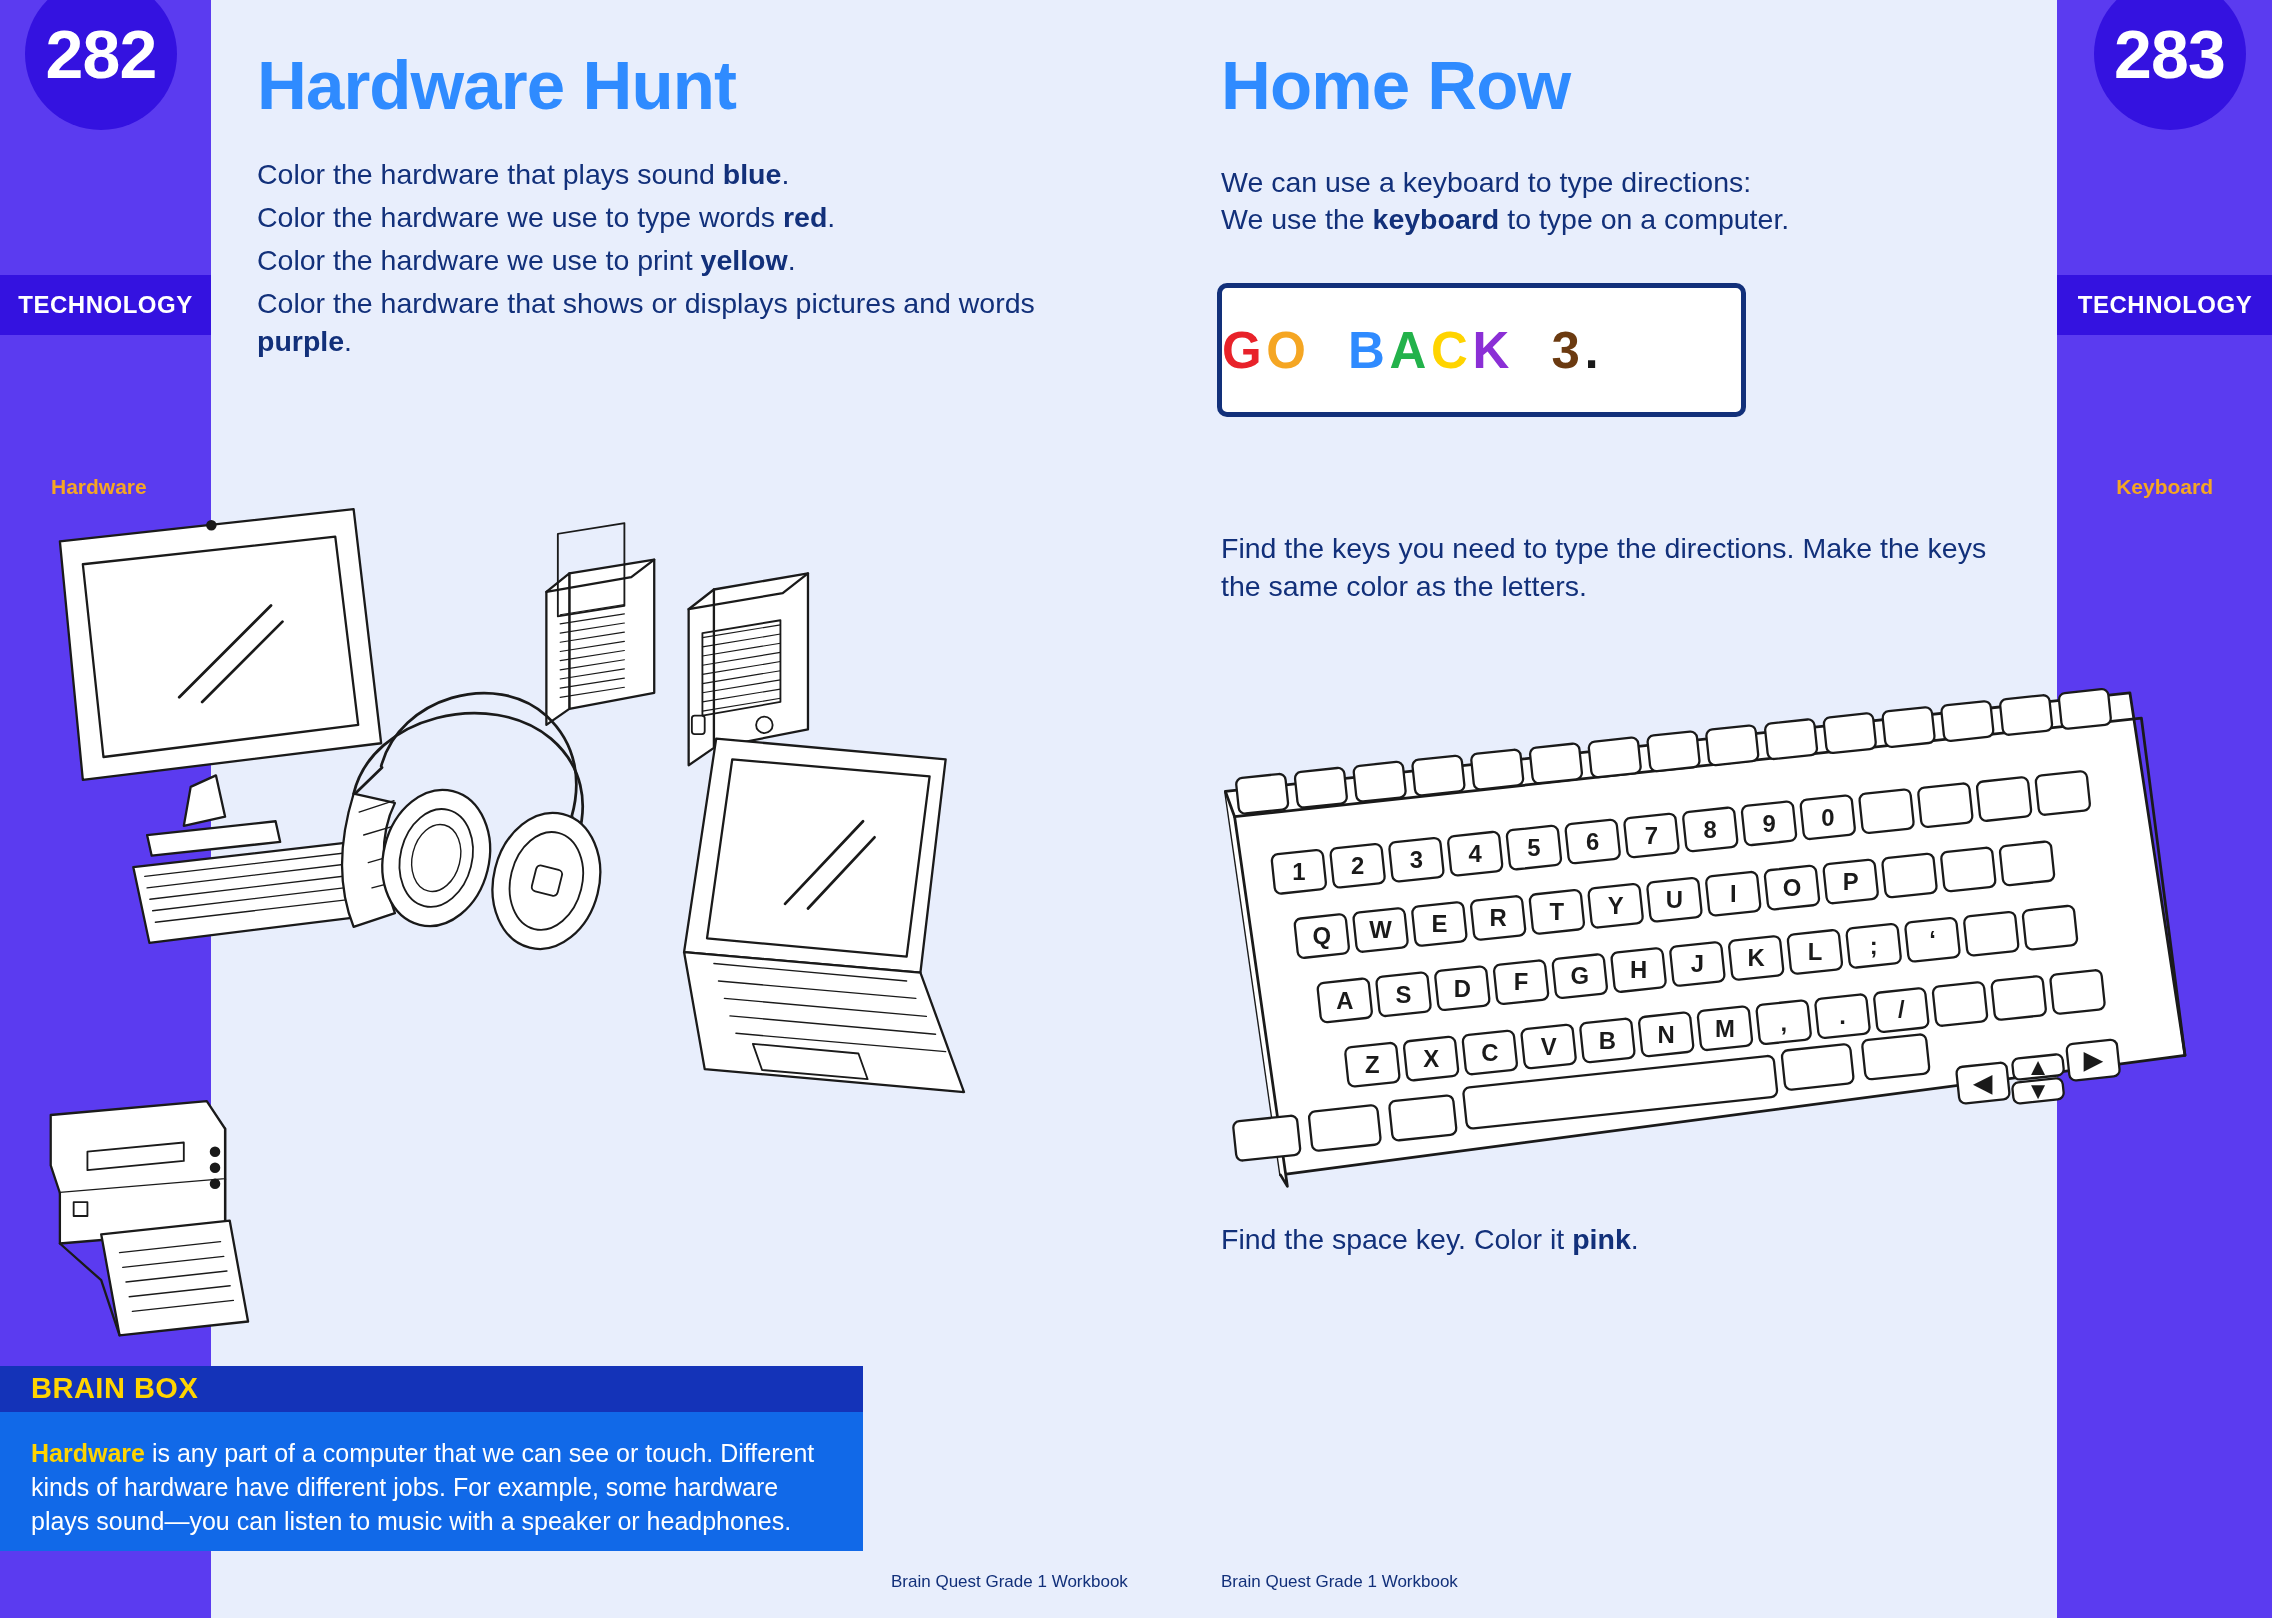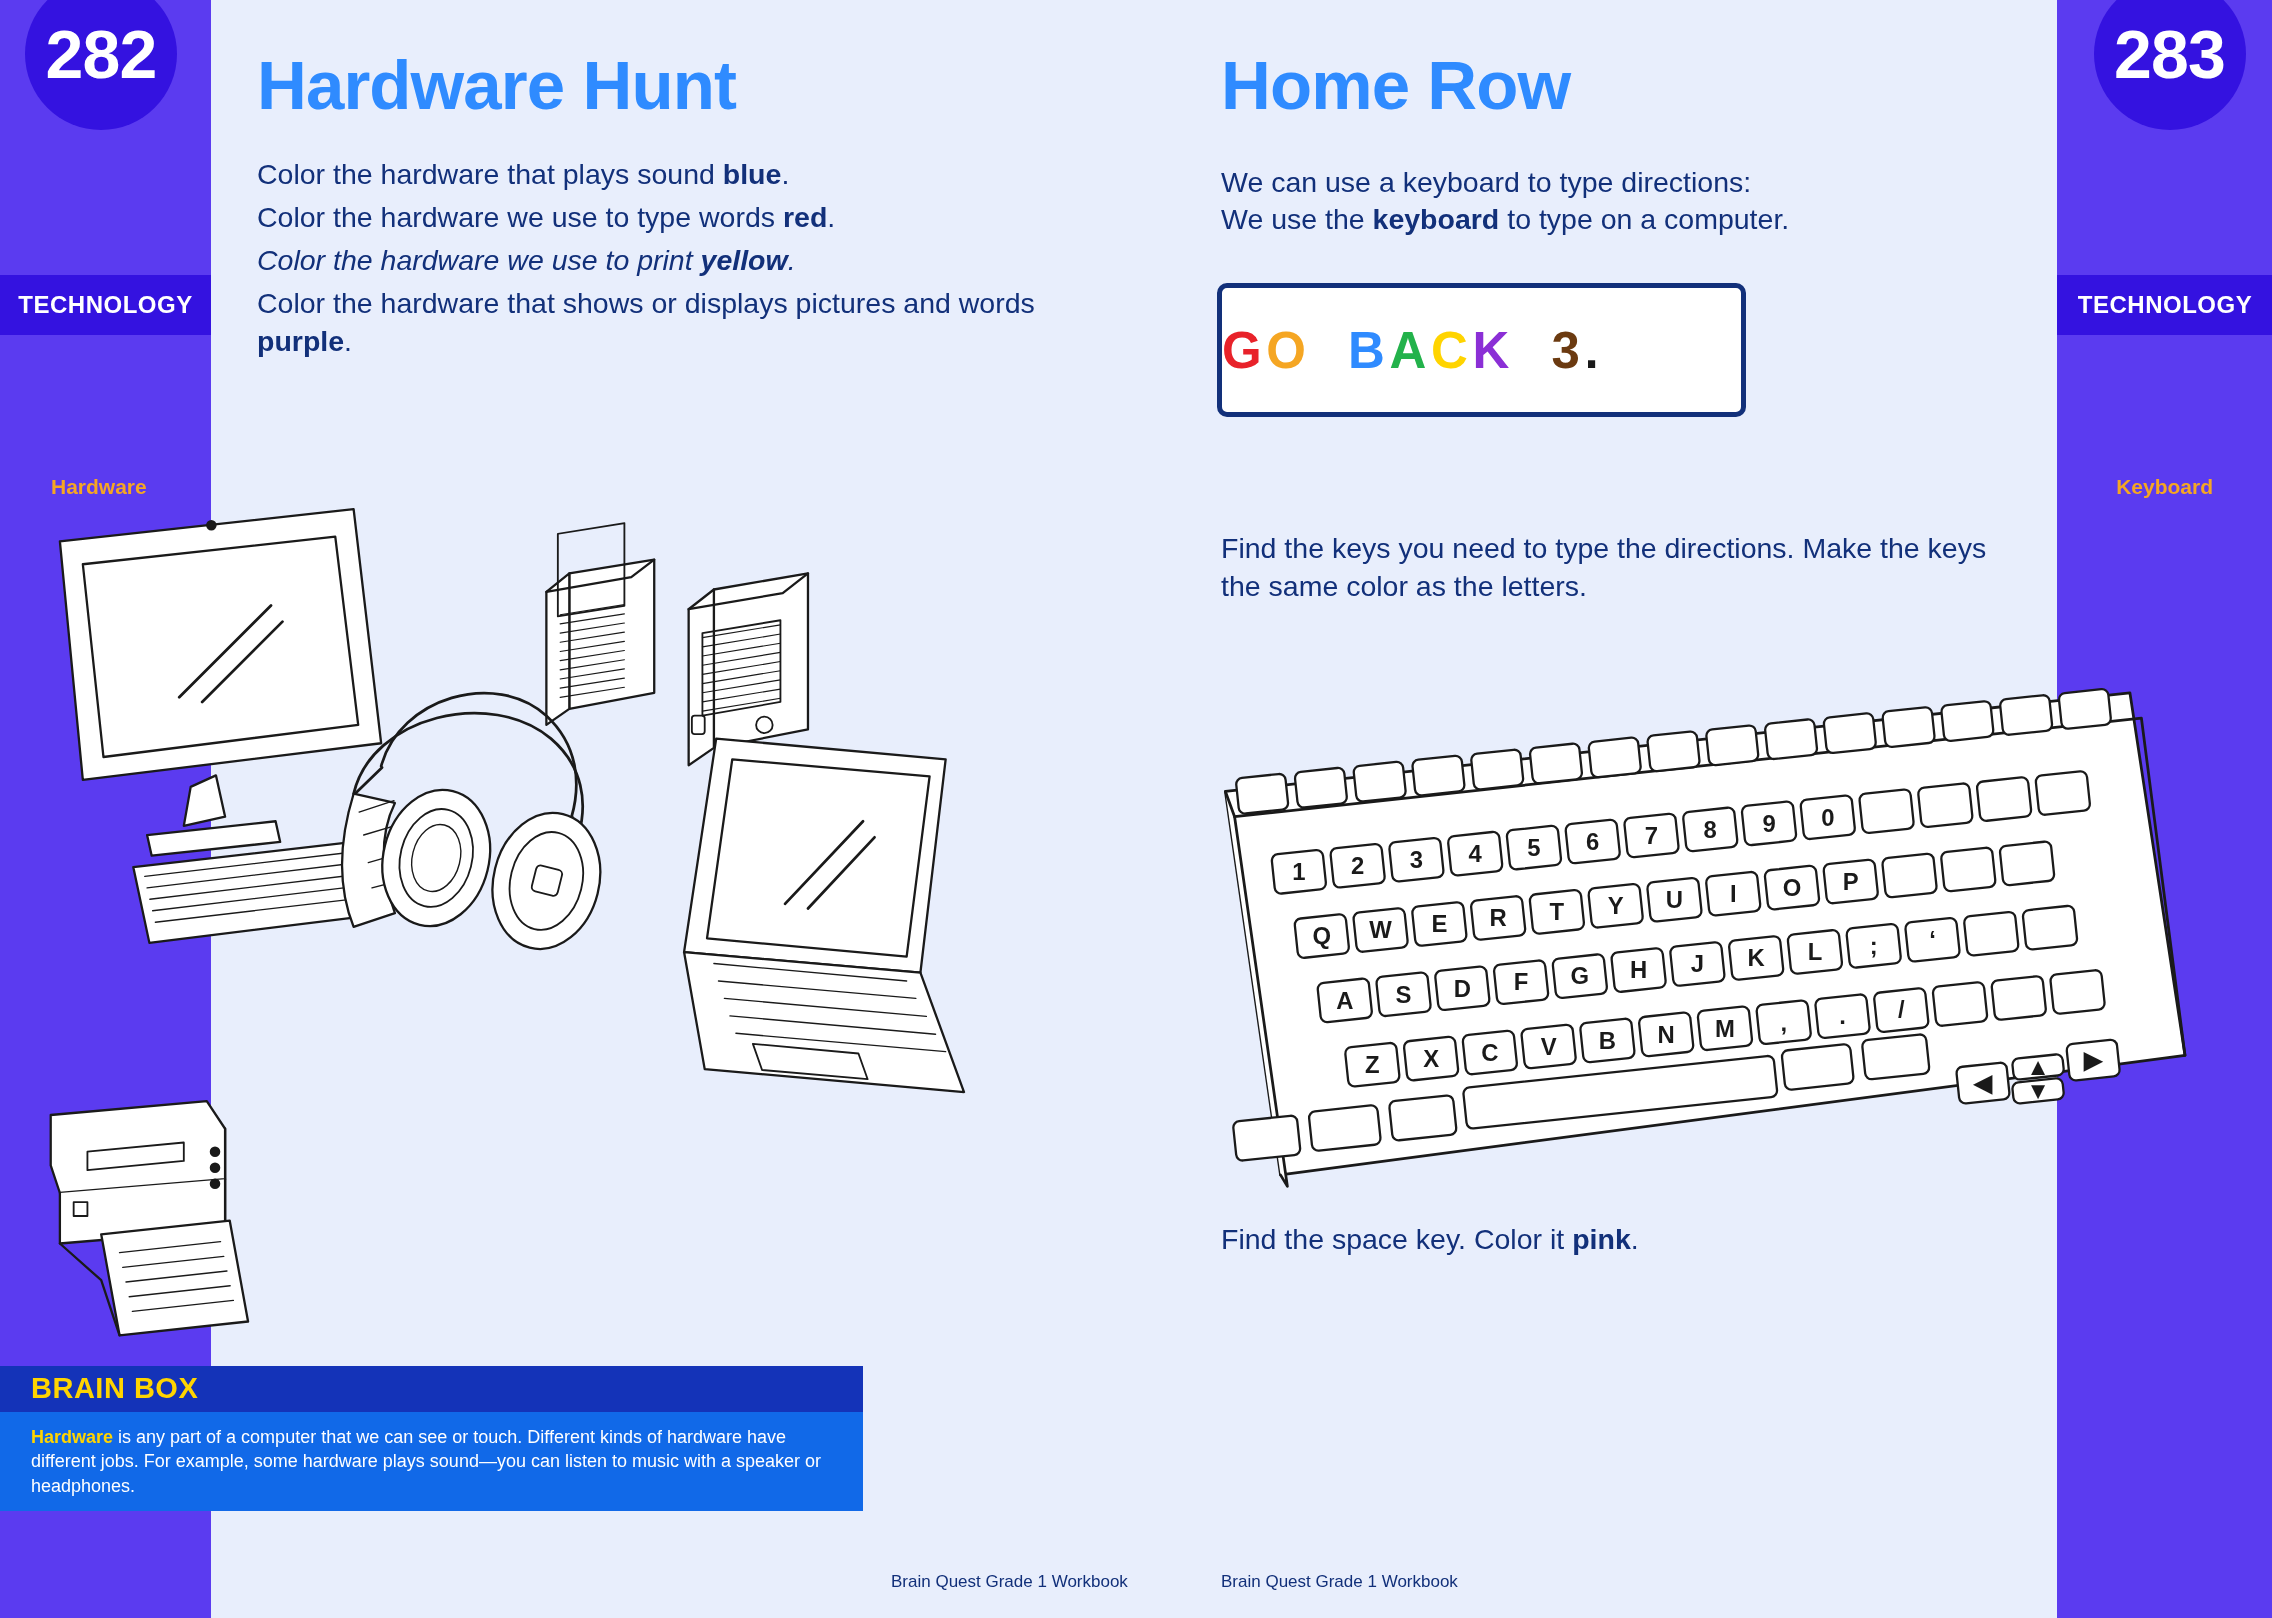--- a/index.html
+++ b/index.html
@@ -81,22 +81,22 @@
   
   #brain-box {
     position:absolute; left:0; top:1366px; width:863px;
   }
   #brain-box .bb-header {
     background:#1433B8; color:#FFD400;
     font-size:29px; font-weight:bold; letter-spacing:0.5px;
     padding:6.4px 0 6.4px 31px;
   }
   #brain-box .bb-body {
-    background:#1169E8; color:#fff; font-size:18px; line-height:1.36;
-    padding:13px 37px 13px 31px;
+    background:#1169E8; color:#fff; font-size:25px; line-height:1.36;
+    padding:24px 37px 13px 31px;
   }
   #brain-box .bb-body .kw { color:#FFD400; font-weight:bold; }
 
   
   .footer {
     position:absolute; top:1572px; color:#12307A; font-size:17px;
   }
   #footer-left  { left:891px; }
   #footer-right { left:1221px; }
 
@@ -125,21 +125,21 @@
 
 <h1 class="title" id="title-left">Hardware Hunt</h1>
 
 <div class="instructions" id="instr-left">
   <div>
     <span>Color the hardware that plays sound </span><b>blue</b><span>.</span>
   </div>
   <div style="margin-top:5.5px;">
     <span>Color the hardware we use to type words </span><b>red</b><span>.</span>
   </div>
-  <div style="margin-top:5.5px;font-style:italic;">
+  <div style="margin-top:5.5px;">
     <span>Color the hardware we use to print </span><b>yellow</b><span>.</span>
   </div>
   <div style="margin-top:5.5px;">
     <span>Color the hardware that shows or displays pictures and words </span><b>purple</b><span>.</span>
   </div>
 </div>
 
 <div class="art" id="art-left">
 <svg width="1093" height="872" viewBox="0 0 2380 1900" fill="none" stroke="#1a1a1a" stroke-width="5" stroke-linejoin="round" stroke-linecap="round">
 

